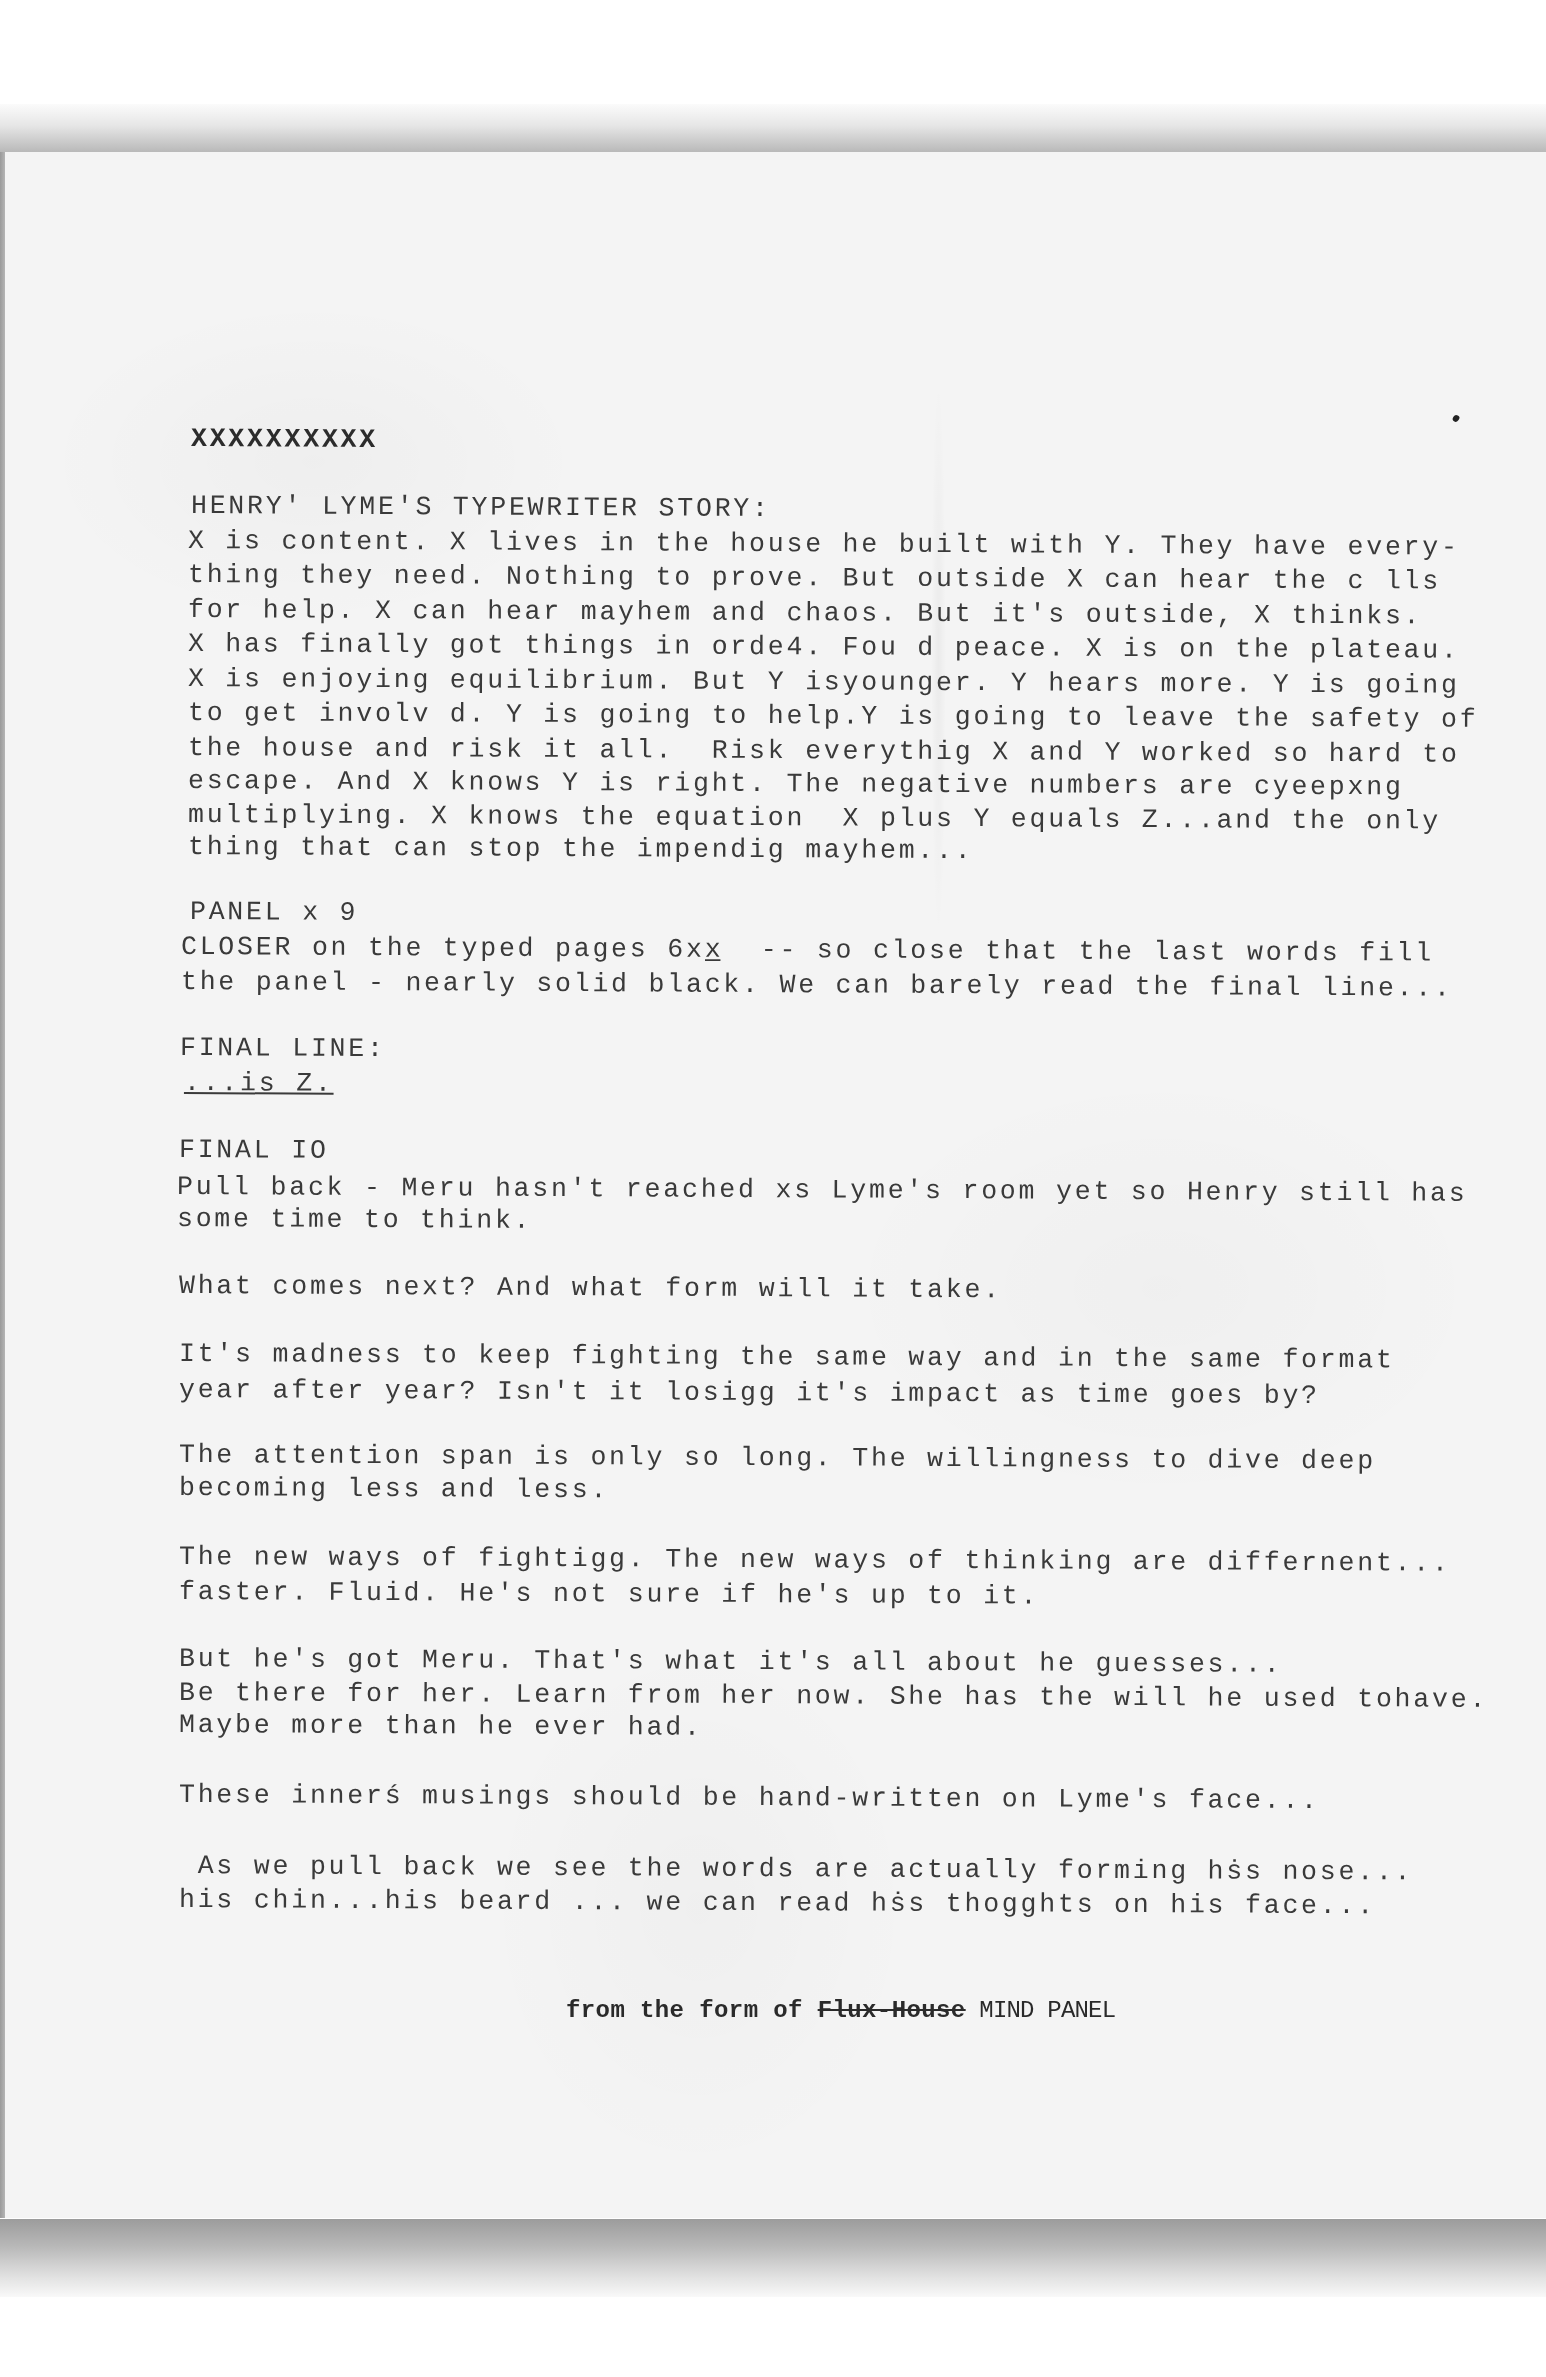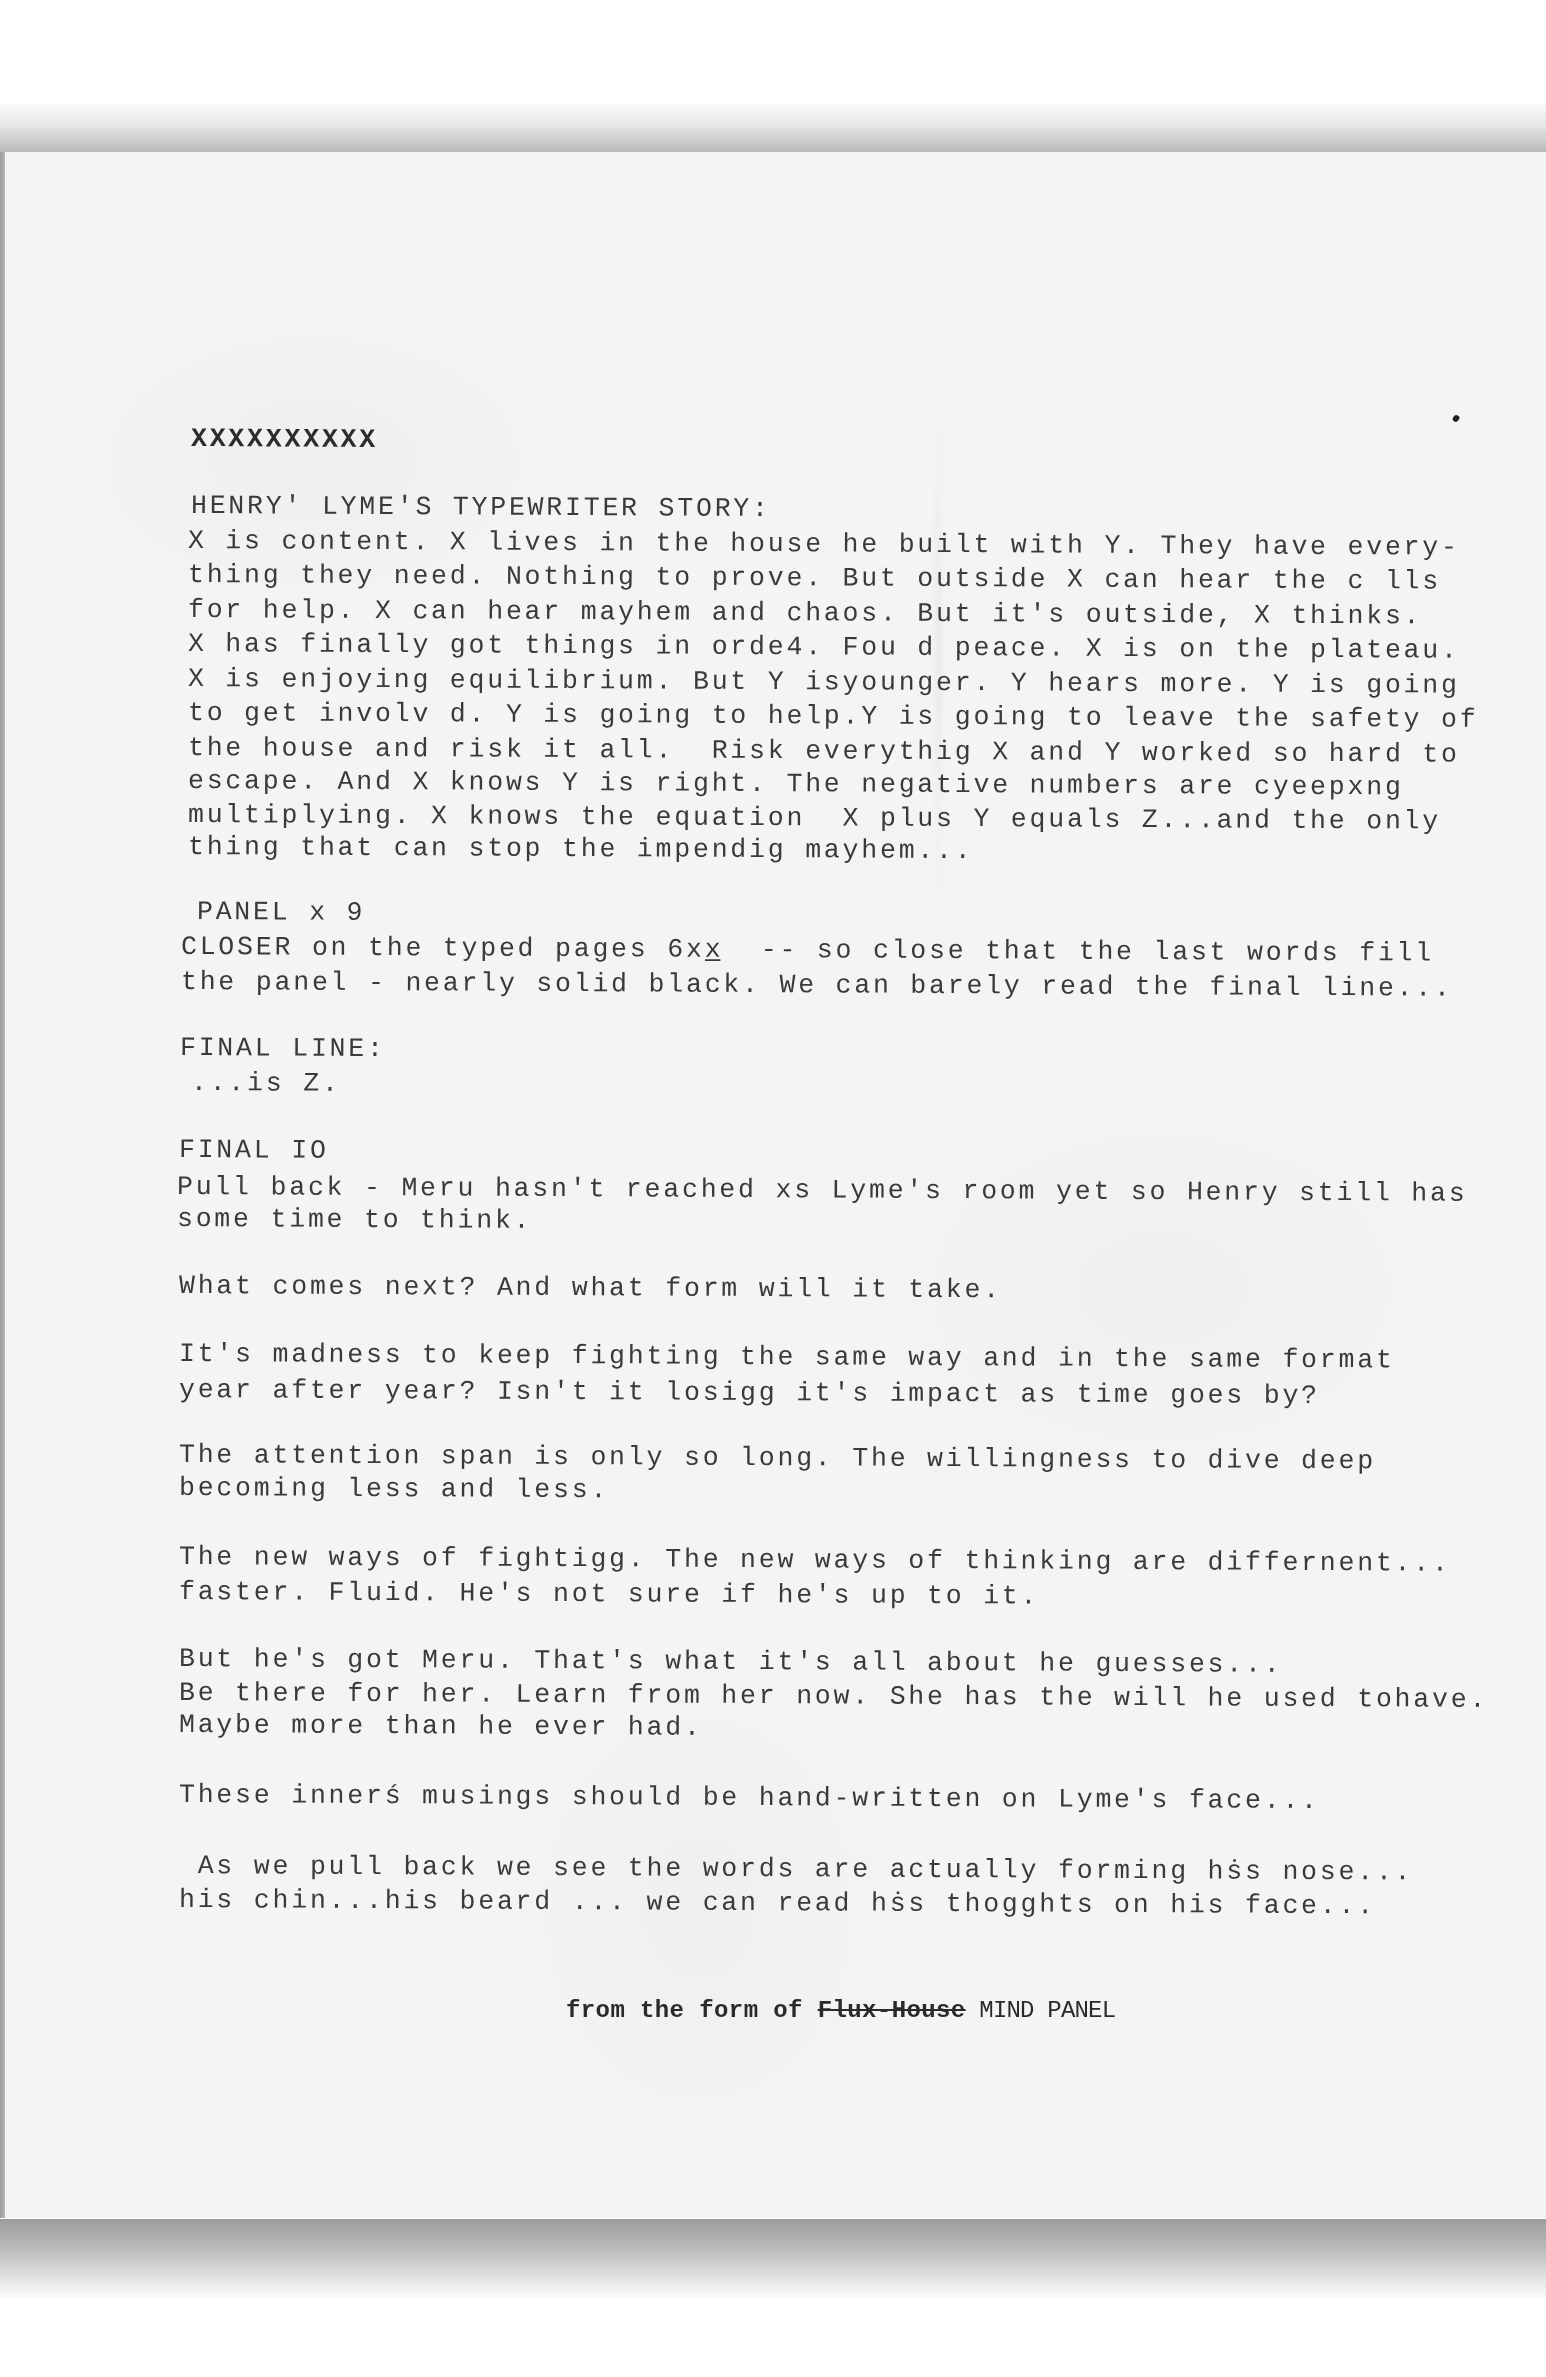--- a/index.html
+++ b/index.html
@@ -75,28 +75,28 @@
   <div class="ln" style="left:188px;top:627px;">X has finally got things in orde4. Fou d peace. X is on the plateau.</div>
   <div class="ln" style="left:188px;top:662px;">X is enjoying equilibrium. But Y isyounger. Y hears more. Y is going</div>
   <div class="ln" style="left:188px;top:696px;">to get involv d. Y is going to help.Y is going to leave the safety of</div>
   <div class="ln" style="left:188px;top:731px;">the house and risk it all.  Risk everythig X and Y worked so hard to</div>
   <div class="ln" style="left:188px;top:764px;">escape. And X knows Y is right. The negative numbers are cyeepxng</div>
   <div class="ln" style="left:188px;top:798px;">multiplying. X knows the equation  X plus Y equals Z...and the only</div>
   <div class="ln" style="left:188px;top:830px;">thing that can stop the impendig mayhem...</div>
 </div>
 
 <div>
-  <div class="ln" style="left:197px;top:895px;">PANEL x 9</div>
+  <div class="ln" style="left:190px;top:895px;">PANEL x 9</div>
   <div class="ln" style="left:181px;top:930px;">CLOSER on the typed pages 6xx̲  -- so close that the last words fill</div>
   <div class="ln" style="left:181px;top:965px;">the panel - nearly solid black. We can barely read the final line...</div>
 </div>
 
 <div>
   <div class="ln" style="left:180px;top:1031px;">FINAL LINE:</div>
-  <div class="ln" style="left:191px;top:1066px;">...is Z.</div>
+  <div class="ln" style="left:184px;top:1066px;text-decoration:underline;">...is Z.</div>
 </div>
 
 <div>
   <div class="ln" style="left:179px;top:1133px;">FINAL IO</div>
   <div class="ln" style="left:177px;top:1170px;">Pull back - Meru hasn't reached xs Lyme's room yet so Henry still has</div>
   <div class="ln" style="left:177px;top:1202px;">some time to think.</div>
 </div>
 
 <div>
   <div class="ln" style="left:179px;top:1269px;">What comes next? And what form will it take.</div>

